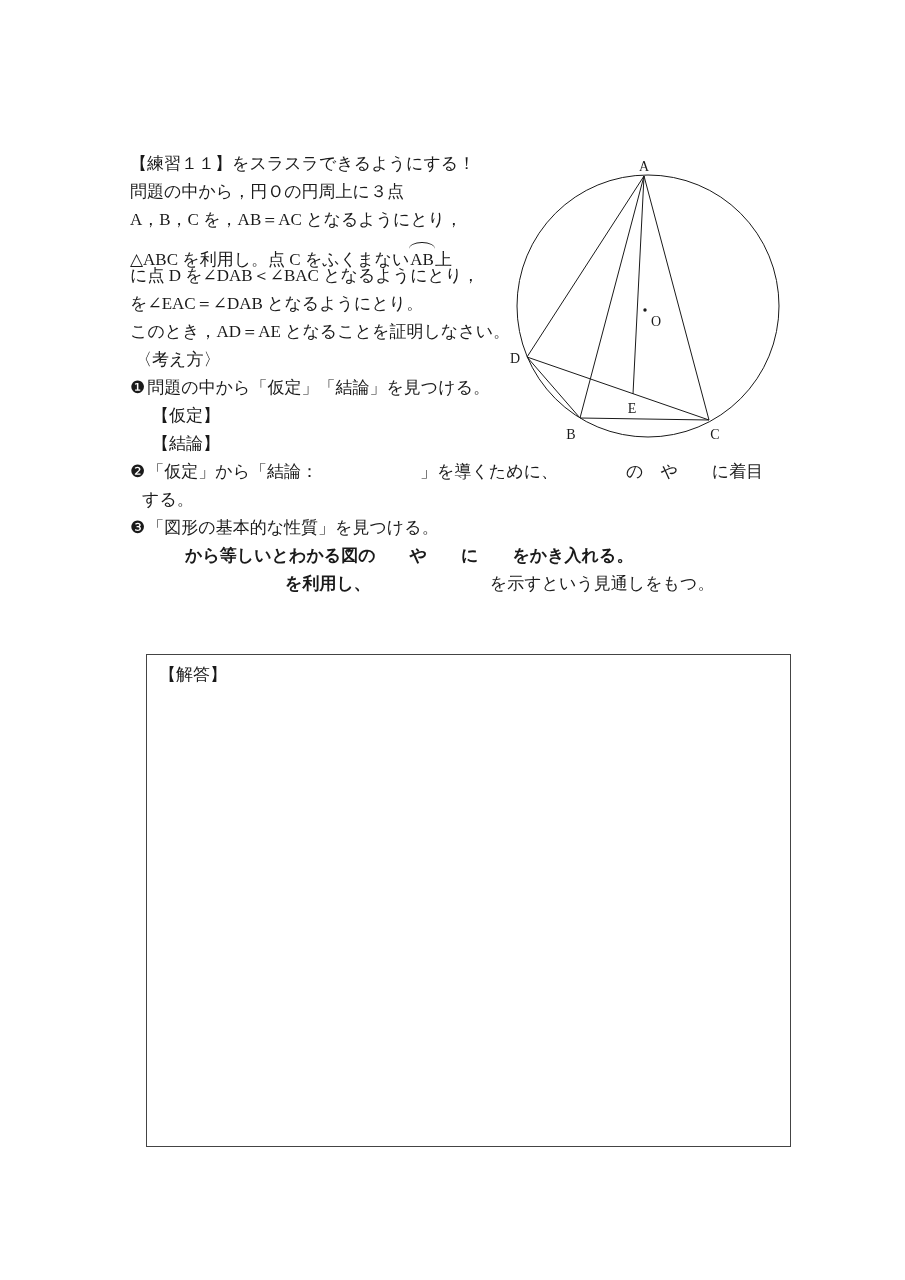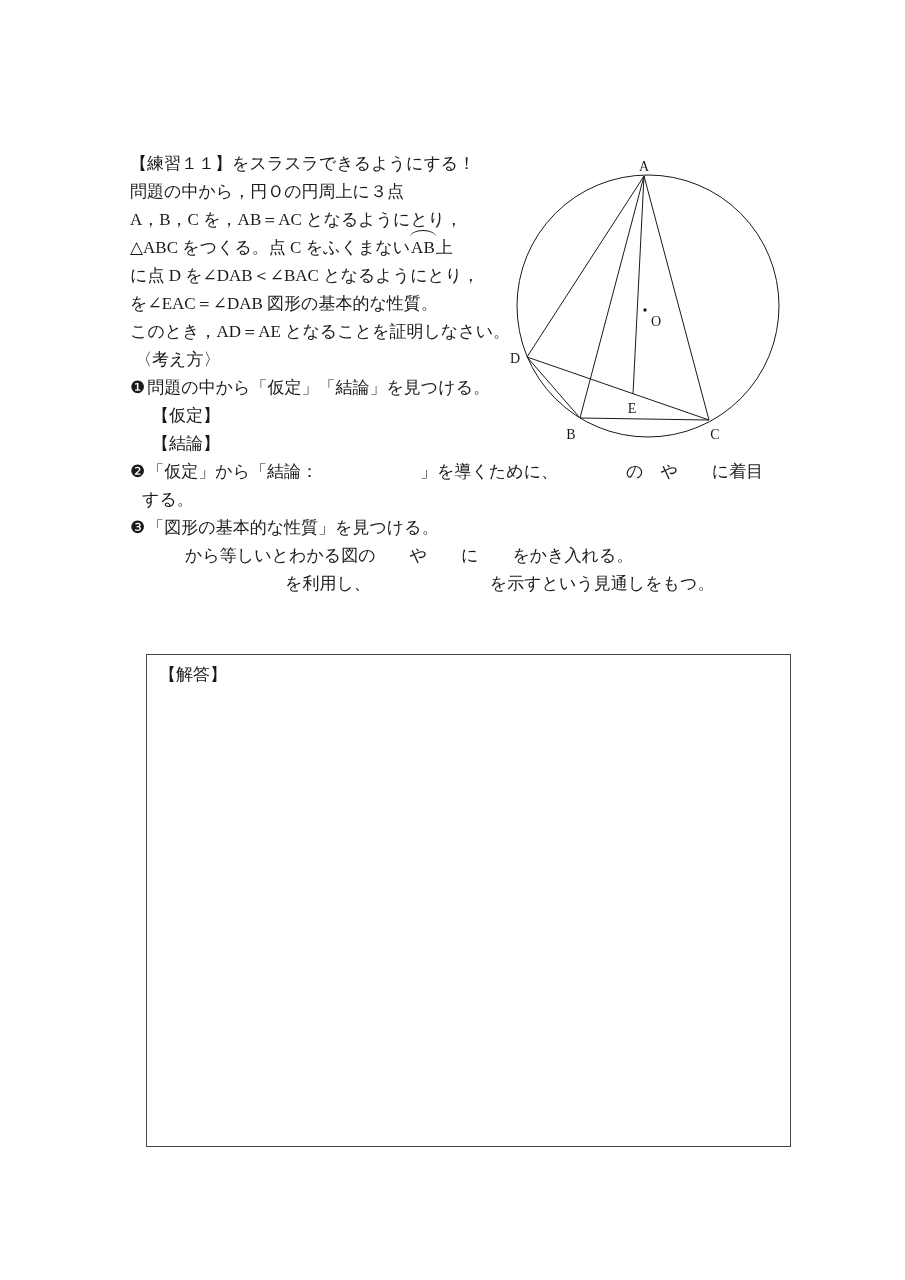--- a/index.html
+++ b/index.html
@@ -28,26 +28,27 @@
     height: 28px;
   }
   .indent-small  { padding-left: 5px; }
   .indent-label  { padding-left: 22px; }
   .indent-cont   { padding-left: 12px; }
   .indent-fill1  { padding-left: 55px; }
   .indent-fill2  { padding-left: 155px; }
   .step-num { letter-spacing: 2px; }
   .bold-gothic {
     font-family: "Liberation Sans", "DejaVu Sans", sans-serif;
-    font-weight: normal;
+    font-weight: bold;
   }
   .arc-over {
     position: relative;
     display: inline-block;
     padding: 0 1px;
+    margin-top: 12px;
   }
   .arc-over::before {
     content: "";
     position: absolute;
     left: 0;
     right: 0;
     top: -4px;
     height: 6px;
     border-top: 1.3px solid #1a1a1a;
     border-radius: 50% 50% 0 0 / 100% 100% 0 0;
@@ -86,23 +87,23 @@
 </style>
 </head>
 <body>
 
 <div class="sheet">
 
   <div class="text-block">
     <div class="line">【練習１１】をスラスラできるようにする！</div>
     <div class="line">問題の中から，円Ｏの円周上に３点</div>
     <div class="line">A，B，C を，AB＝AC となるようにとり，</div>
-    <div class="line"><span>△ABC をつくる。点 C をふくまない</span><span class="arc-over">AB</span><span>上</span></div>
+    <div class="line"><span>△ABC を利用し。点 C をふくまない</span><span class="arc-over">AB</span><span>上</span></div>
     <div class="line">に点 D を∠DAB＜∠BAC となるようにとり，</div>
-    <div class="line">を∠EAC＝∠DAB 図形の基本的な性質。</div>
+    <div class="line">を∠EAC＝∠DAB となるようにとり。</div>
     <div class="line">このとき，AD＝AE となることを証明しなさい。</div>
 
     <div class="line indent-small">〈考え方〉</div>
 
     <div class="line"><span class="step-num">❶</span><span>問題の中から「仮定」「結論」を見つける。</span></div>
     <div class="line indent-label">【仮定】</div>
     <div class="line indent-label">【結論】</div>
 
     <div class="line"><span class="step-num">❷</span><span>「仮定」から「結論：　　　　　　」を導くために、　　　　の　や　　に着目</span></div>
     <div class="line indent-cont">する。</div>

